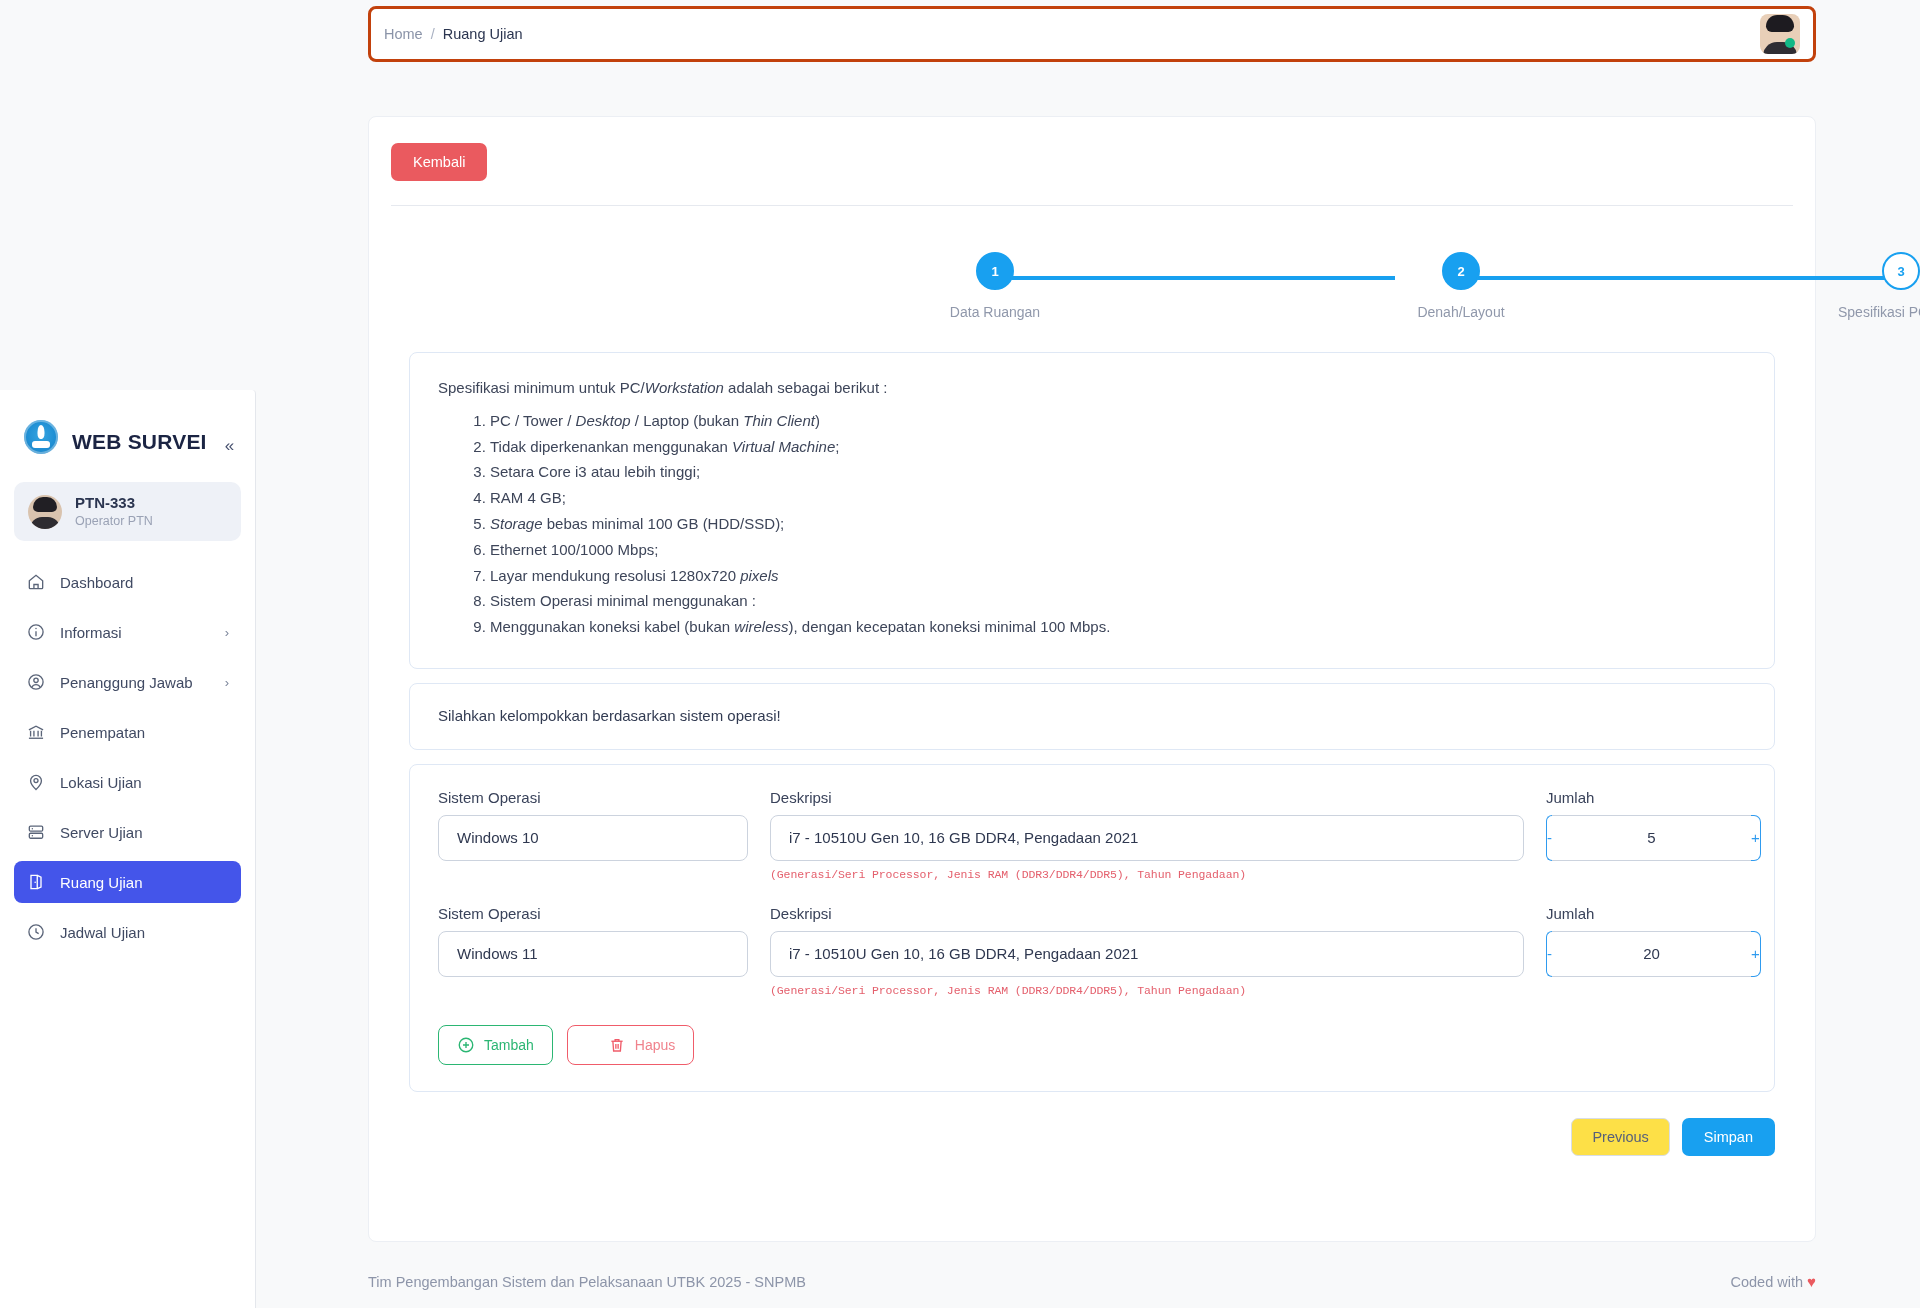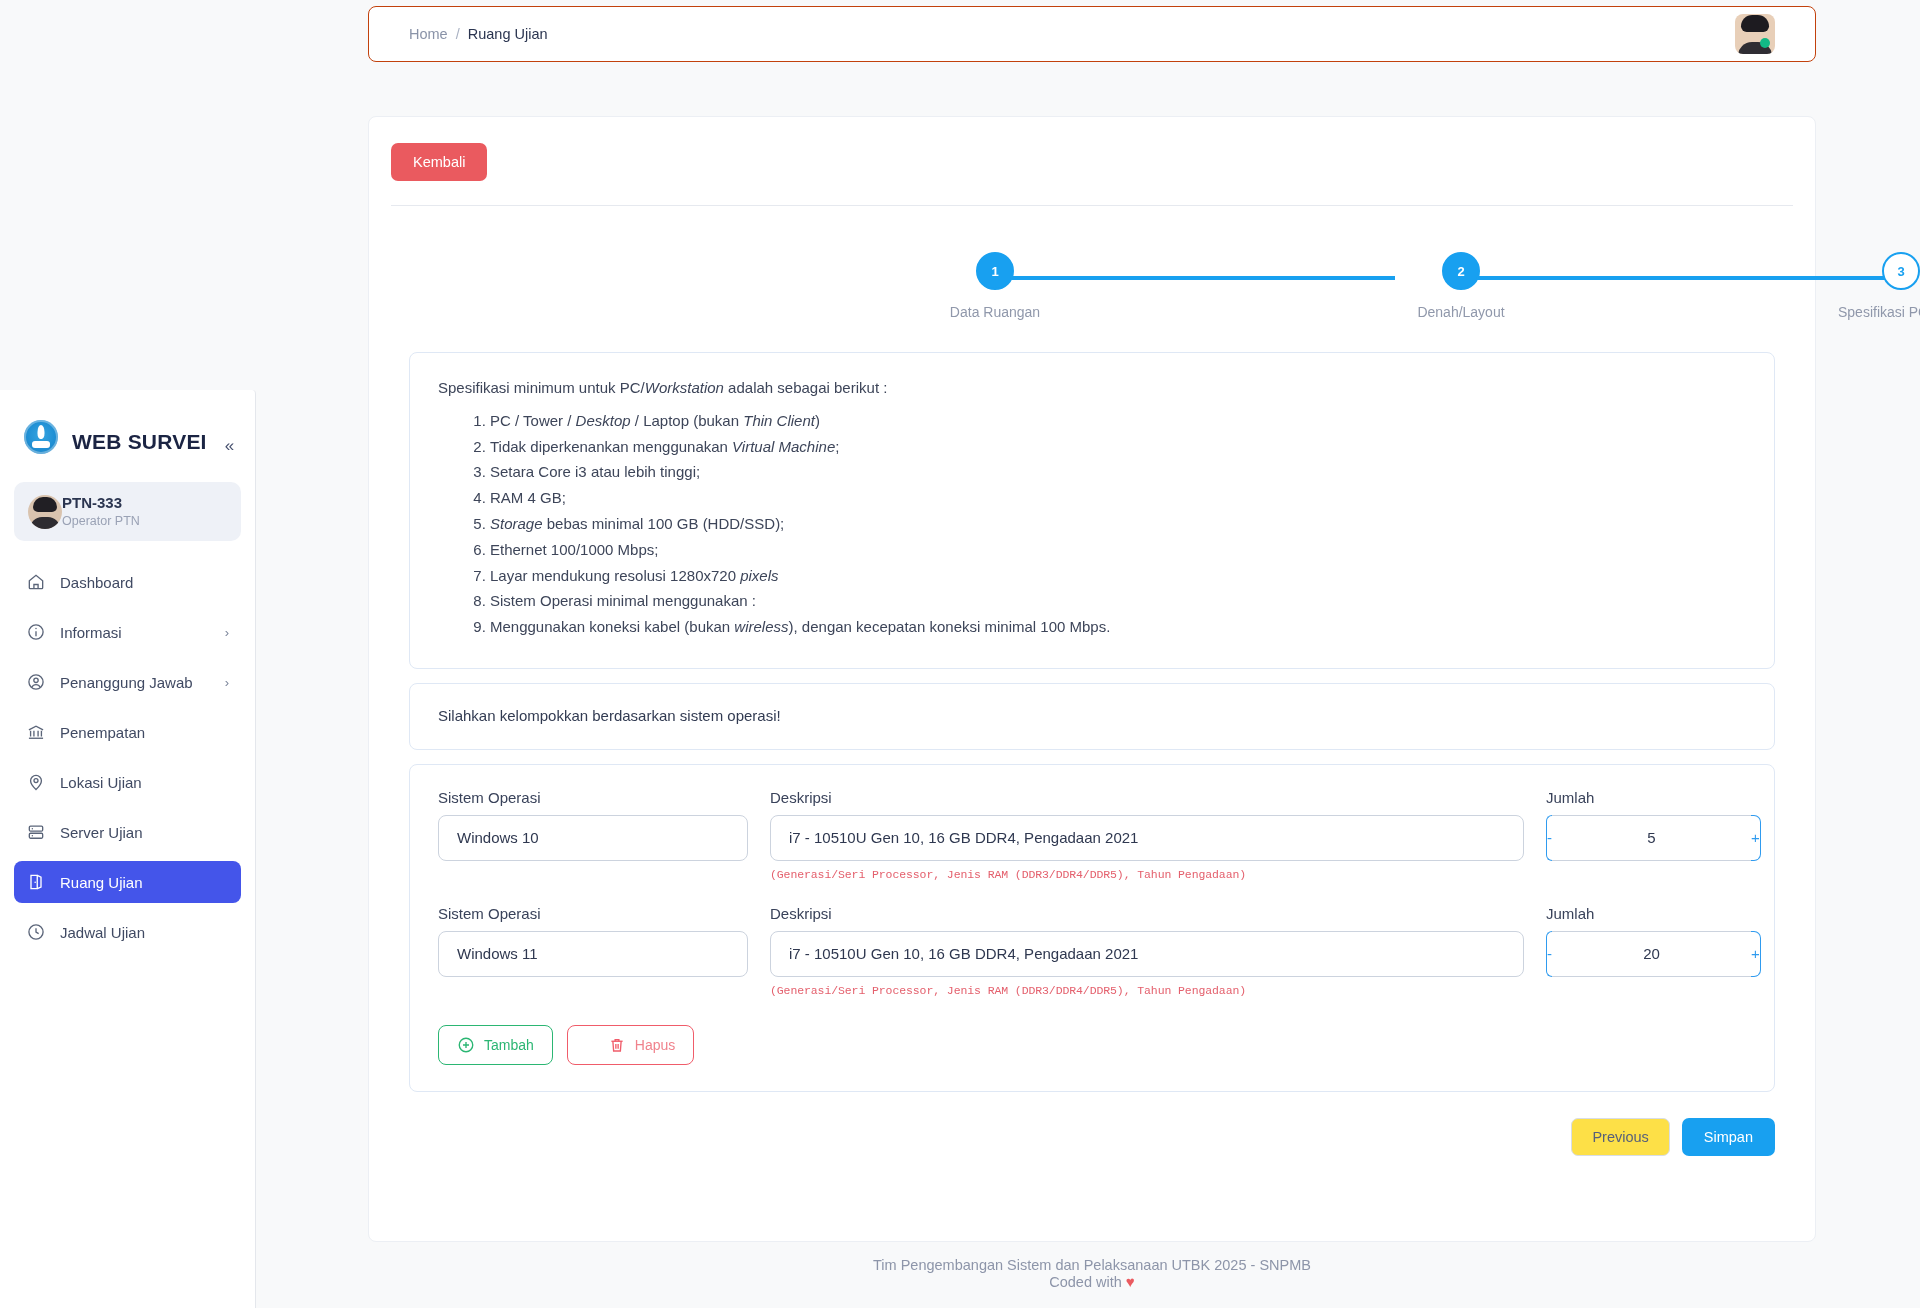--- a/index.html
+++ b/index.html
@@ -33,21 +33,21 @@
   .brand-logo::after {
     content: ""; position: absolute; left: 50%; bottom: 6px; transform: translateX(-50%);
     width: 18px; height: 7px; background: #fff; border-radius: 3px;
   }
   .brand-title { font-size: 21px; font-weight: 700; color: #1b2443; letter-spacing: .2px; white-space: nowrap; }
   .collapse-icon { margin-left: 4px; color: #46506e; font-size: 17px; line-height: 1; cursor: pointer; }
 
   .user-card {
     margin: 18px 14px 0 14px; padding: 12px 14px;
     background: #eef1f7; border-radius: 10px;
-    display: flex; align-items: center; 
+    display: flex; align-items: center; gap: 13px;
   }
   .avatar-sm {
     width: 34px; height: 34px; border-radius: 50%; flex: 0 0 auto; overflow: hidden;
     background: #d9c3ae; position: relative;
   }
   .avatar-sm::before {
     content: ""; position: absolute; left: 50%; top: 2px; transform: translateX(-50%);
     width: 24px; height: 15px; background: #211f24; border-radius: 12px 12px 6px 6px;
   }
   .avatar-sm::after {
@@ -66,23 +66,23 @@
   .nav-item .nav-label { flex: 1 1 auto; white-space: nowrap; }
   .nav-item.active { background: #4455ea; color: #ffffff; }
   .nav-item.active svg { stroke: #ffffff; }
   .nav-item svg { stroke: #5b6579; fill: none; stroke-width: 1.6; flex: 0 0 auto; }
   .chev { font-size: 13px; color: #7c869b; }
   .nav-item.active .chev { color: #fff; }
 
   
   .topbar {
     position: absolute; left: 368px; top: 6px; width: 1448px; height: 56px;
-    background: #fff; border: 1px solid #c2410c; border-radius: 8px;
+    background: #fff; border: 3px solid #c2410c; border-radius: 8px;
     display: flex; align-items: center; justify-content: space-between;
-    padding: 0 40px;
+    padding: 0 13px;
   }
   .crumbs { font-size: 14.5px; color: #2b3550; display: flex; align-items: center; gap: 8px; }
   .crumbs .home { color: #8a93a8; cursor: pointer; }
   .crumbs .sep { color: #aab2c3; }
   .avatar-top {
     width: 40px; height: 40px; border-radius: 8px; position: relative; overflow: hidden;
     background: #e8cfb8;
   }
   .avatar-top::before {
     content: ""; position: absolute; left: 50%; top: 1px; transform: translateX(-50%);
@@ -202,21 +202,21 @@
   }
   .btn-simpan {
     padding: 10px 22px; border: none; background: #18a0f0; color: #fff;
     border-radius: 7px; font-size: 14.5px; cursor: pointer; font-family: inherit;
   }
 
   
   .page-footer {
     position: absolute; left: 368px; bottom: 18px; width: 1448px;
     display: flex; justify-content: space-between; align-items: center;
-    font-size: 14.5px; color: #8d95a9; flex-direction: column;
+    font-size: 14.5px; color: #8d95a9;
   }
   .heart { color: #ea5a5f; font-size: 15px; }
 </style>
 </head>
 <body>
 
 <div class="app">
 
   <aside class="sidebar">
     <div class="brand">

